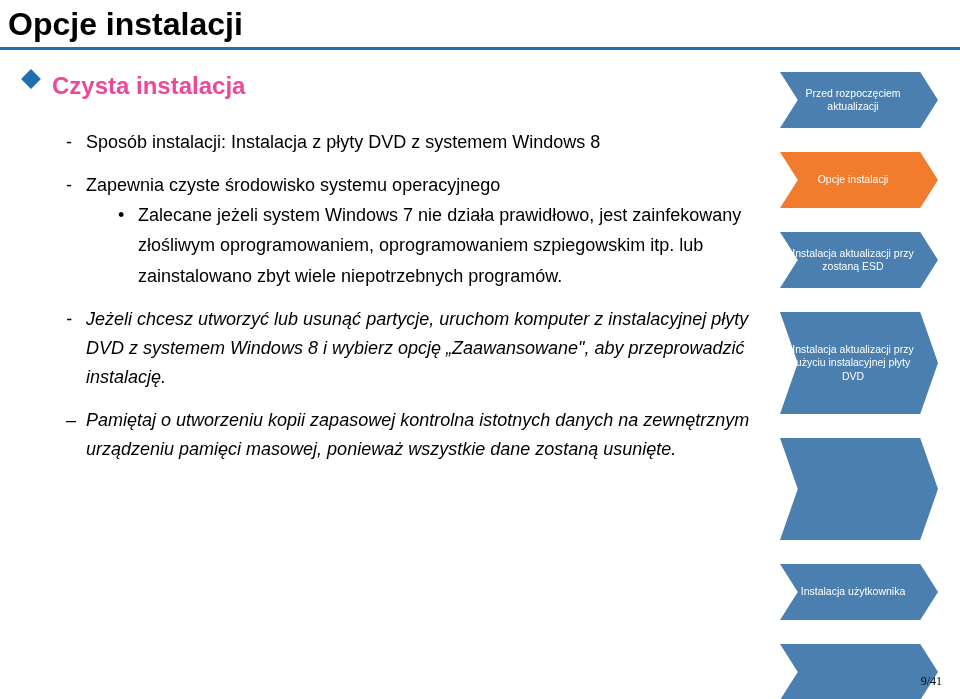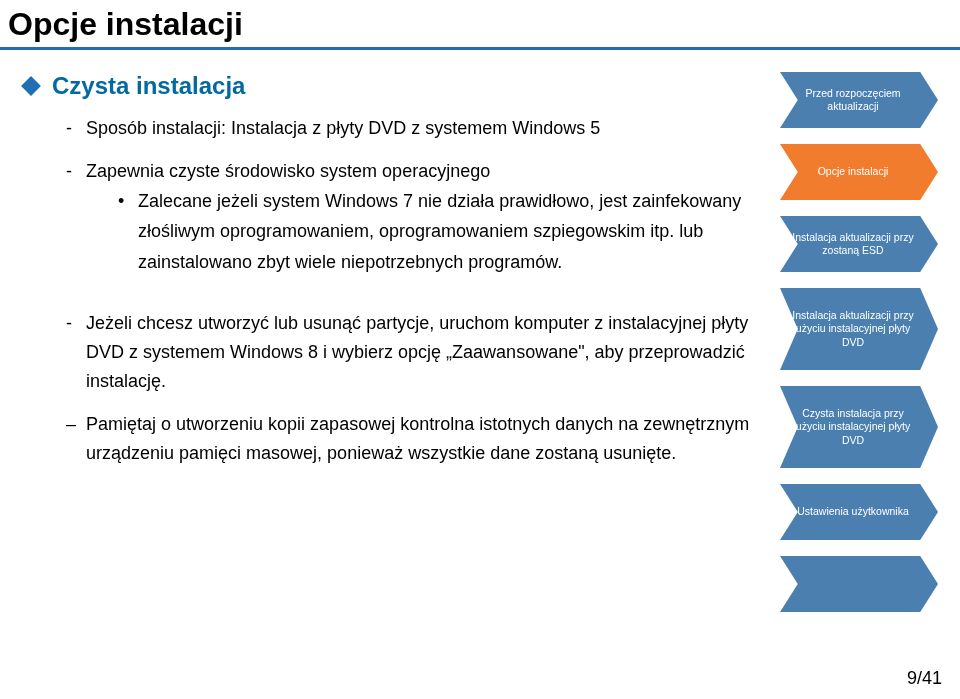--- a/index.html
+++ b/index.html
@@ -4,61 +4,61 @@
 <style>
   * { box-sizing: border-box; margin: 0; padding: 0; }
   html, body { width: 960px; height: 699px; font-family: Arial, Helvetica, sans-serif; background: #fff; color: #000; }
   .page { position: relative; width: 960px; height: 699px; padding: 6px 8px 0 0; }
   .title-wrap { position: relative; }
   .title { font-size: 32px; font-weight: bold; color: #000; padding: 0 0 4px 8px; }
   .title-rule { height: 3px; background: #1F6FB2; width: 960px; }
   .content { display: flex; }
   .main { width: 780px; padding: 22px 10px 0 22px; }
   .side { width: 168px; padding: 22px 10px 0 0; }
-  .h2 { display: flex; align-items: center; font-size: 24px; font-weight: bold; color: #0369a1; margin-bottom: 14px; }
+  .h2 { display: flex; font-size: 24px; font-weight: bold; color: #ec4899; margin-bottom: 28px; }
   .h2 .diamond { width: 14px; height: 14px; background: #1F6FB2; transform: rotate(45deg); margin: 0 14px 0 2px; flex: 0 0 auto; }
   .lvl1 { padding-left: 44px; }
   .lvl1 > li { list-style: none; position: relative; font-size: 18px; color: #000; line-height: 1.6; margin-bottom: 14px; padding-left: 20px; }
   .lvl1 > li::before { content: "-"; position: absolute; left: 0; top: 0; }
   .lvl2 { padding-left: 32px; }
-  .lvl2 > li { list-style: none; position: relative; font-size: 18px; color: #000; line-height: 1.7; margin-bottom: 32px; padding-left: 20px; }
+  .lvl2 > li { list-style: none; position: relative; font-size: 18px; color: #000; line-height: 1.7; margin-bottom: 14px; padding-left: 20px; }
   .lvl2 > li::before { content: "•"; position: absolute; left: 0; top: 0; }
-  .blue-italic { color: #1F6FB2; }
+  .blue-italic { color: #1F6FB2; font-style: italic; }
   .lvl1-dash > li::before { content: "–"; }
-  .step { position: relative; height: 56px; margin-bottom: 16px; }
+  .step { position: relative; height: 56px; margin-bottom: 24px; }
   .step .arrow { position: absolute; inset: 0; }
   .step svg { width: 100%; height: 100%; display: block; }
   .step .label { position: absolute; inset: 0 18px 0 6px; display: flex; align-items: center; justify-content: center; text-align: center; color: #fff; font-size: 10.5px; line-height: 1.25; padding: 0 2px; }
-  .step.tall { height: 82px; }
+  .step.tall { height: 102px; }
   .step.tall .label { font-size: 10.5px; }
   .step.active .label { font-weight: normal; }
-  .pagenum { position: absolute; right: 18px; bottom: 10px; font-size: 18px; color: #000; }
+  .pagenum { position: absolute; right: 18px; bottom: 10px; font-size: 12px; color: #000; font-family: Liberation Serif, serif; }
 </style>
 </head>
 <body>
 
 <div class="page">
 
   <div class="title-wrap">
     <div class="title">Opcje instalacji</div>
     <div class="title-rule"></div>
   </div>
 
   <div class="content">
 
     <div class="main">
       <div class="h2">
         <span class="diamond"></span>
         <span>Czysta instalacja</span>
       </div>
 
       <ul class="lvl1">
-        <li><span>Sposób instalacji: Instalacja z płyty DVD z systemem Windows 5</span></li>
+        <li><span>Sposób instalacji: Instalacja z płyty DVD z systemem Windows 8</span></li>
         <li>
-          <span>Zapewnia czyste środowisko system operacyjnego</span>
+          <span>Zapewnia czyste środowisko systemu operacyjnego</span>
           <ul class="lvl2">
             <li><span>Zalecane jeżeli system Windows 7 nie działa prawidłowo, jest zainfekowany złośliwym oprogramowaniem, oprogramowaniem szpiegowskim itp. lub zainstalowano zbyt wiele niepotrzebnych programów.</span></li>
           </ul>
         </li>
         <li class="blue-italic"><span>Jeżeli chcesz utworzyć lub usunąć partycje, uruchom komputer z instalacyjnej płyty DVD z systemem Windows 8 i wybierz opcję „Zaawansowane", aby przeprowadzić instalację.</span></li>
       </ul>
       <ul class="lvl1 lvl1-dash">
         <li class="blue-italic"><span>Pamiętaj o utworzeniu kopii zapasowej kontrolna istotnych danych na zewnętrznym urządzeniu pamięci masowej, ponieważ wszystkie dane zostaną usunięte.</span></li>
       </ul>
     </div>
@@ -100,30 +100,29 @@
         </div>
         <div class="label">Instalacja aktualizacji przy użyciu instalacyjnej płyty DVD</div>
       </div>
 
       <div class="step tall">
         <div class="arrow">
           <svg viewBox="0 0 160 78" preserveAspectRatio="none">
               <polygon points="0,0 142,0 160,39 142,78 0,78 18,39" fill="#4A7FB0"></polygon>
             </svg>
         </div>
-        <div class="label">Czysta instalacja przy użyciu instalacyjnej płyty DVD</div>
       </div>
 
       <div class="step">
         <div class="arrow">
           <svg viewBox="0 0 160 56" preserveAspectRatio="none">
               <polygon points="0,0 142,0 160,28 142,56 0,56 18,28" fill="#4A7FB0"></polygon>
             </svg>
         </div>
-        <div class="label">Ustawienia użytkownika</div>
+        <div class="label">Instalacja użytkownika</div>
       </div>
 
       <div class="step">
         <div class="arrow">
           <svg viewBox="0 0 160 56" preserveAspectRatio="none">
               <polygon points="0,0 142,0 160,28 142,56 0,56 18,28" fill="#4A7FB0"></polygon>
             </svg>
         </div>
       </div>
 

